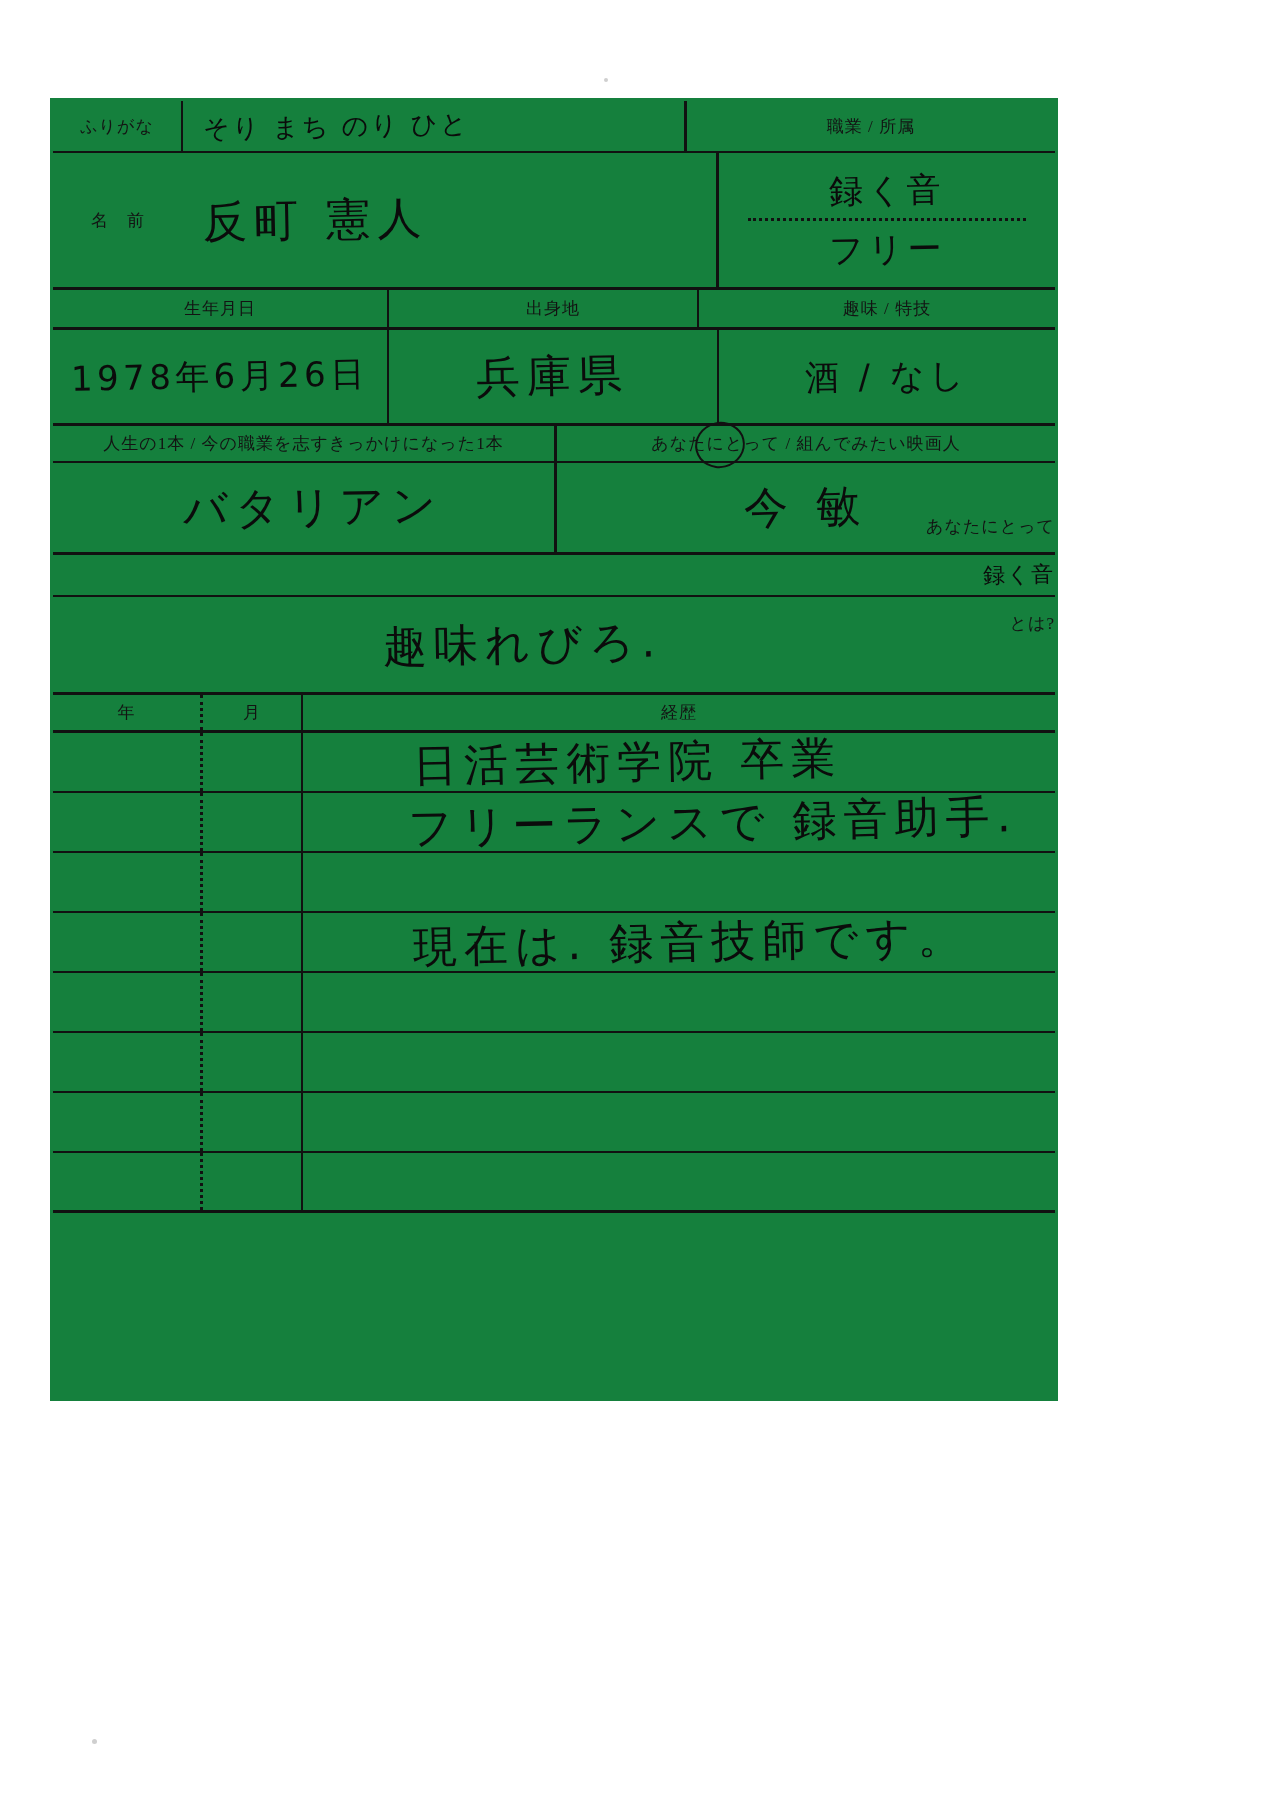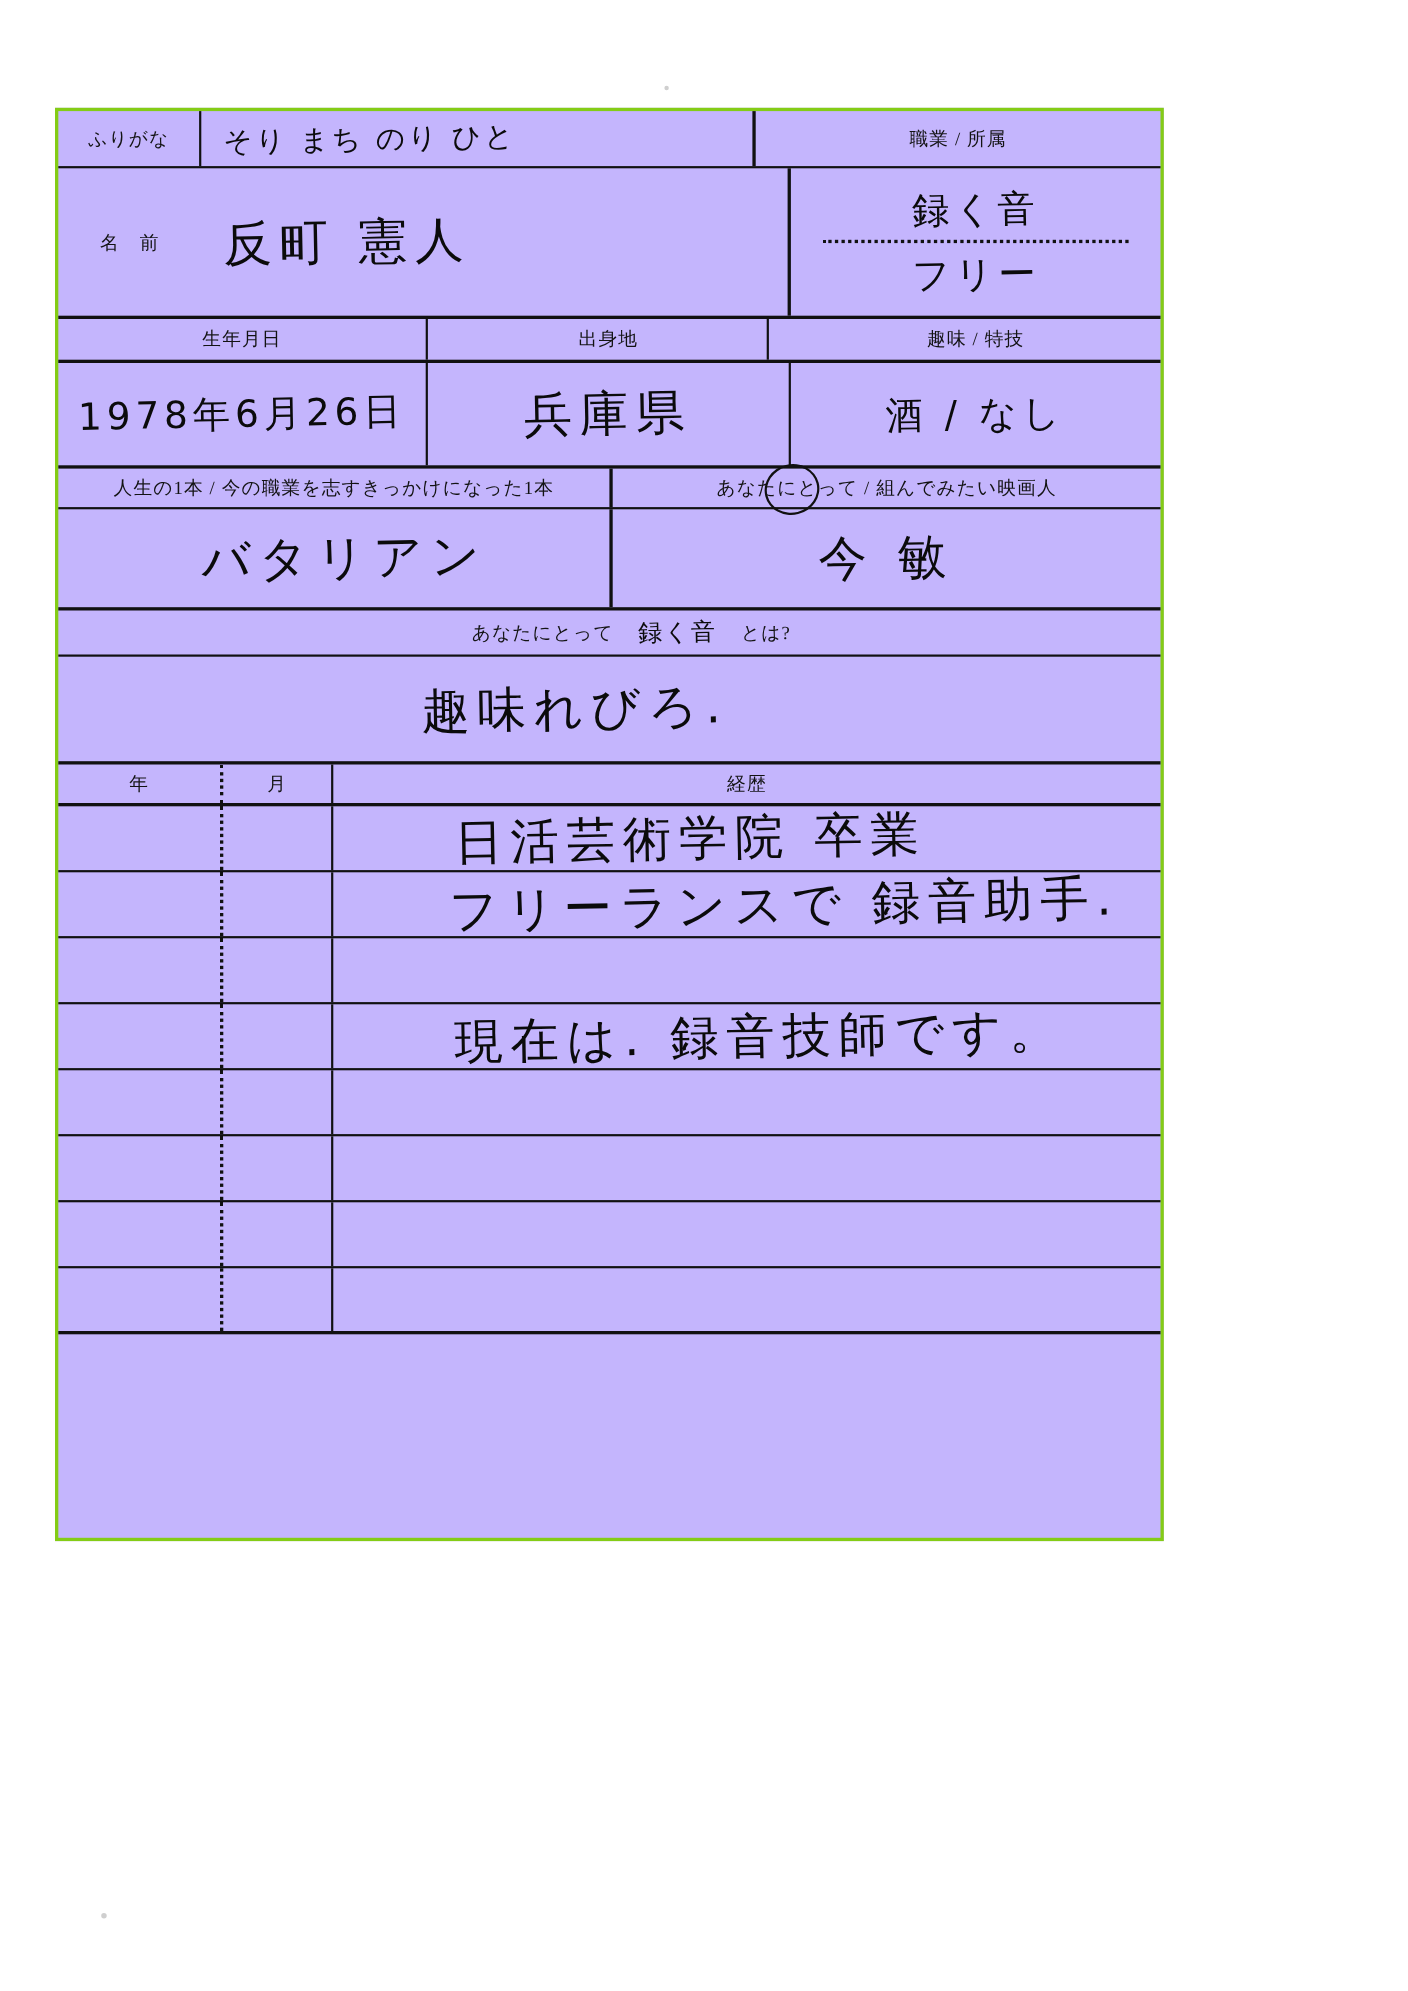--- a/index.html
+++ b/index.html
@@ -20,23 +20,23 @@
     background: #ffffff;
     overflow: hidden;
   }
 
   
   .form {
     position: absolute;
     left: 50px;
     top: 98px;
     width: 1008px;
-    border: 3px solid #84cc16;
+    border: 3px solid #15803d;
     box-sizing: border-box;
-    background: #c4b5fd;
+    background: #15803d;
   }
 
   .row { display: flex; width: 100%; box-sizing: border-box; }
   .cell { box-sizing: border-box; position: relative; }
 
   
   .bb  { border-bottom: 2px solid #111; }
   .bb3 { border-bottom: 3px solid #111; }
   .br  { border-right: 2px solid #111; }
   .br3 { border-right: 3px solid #111; }
@@ -125,23 +125,23 @@
   .r-h3 { height: 37px; }
   .c-half-a { width: 504px; }
   .c-half-b { flex: 1; }
 
   
   .r-v3 { height: 92px; }
 
   
   .r-about { height: 42px; justify-content: center; align-items: center; }
   .about-inner {
-    display: flex; align-items: center; justify-content: center;
+    display: flex; align-items: flex-end; justify-content: center;
     gap: 22px; width: 100%; height: 100%;
-    padding-left: 40px; box-sizing: border-box;
+    padding-left: 40px; box-sizing: border-box; flex-direction: column;
   }
 
   
   .r-answer { height: 98px; }
   .answer-inner {
     display: flex; align-items: center;
     padding-left: 330px; height: 100%;
   }
 
   

